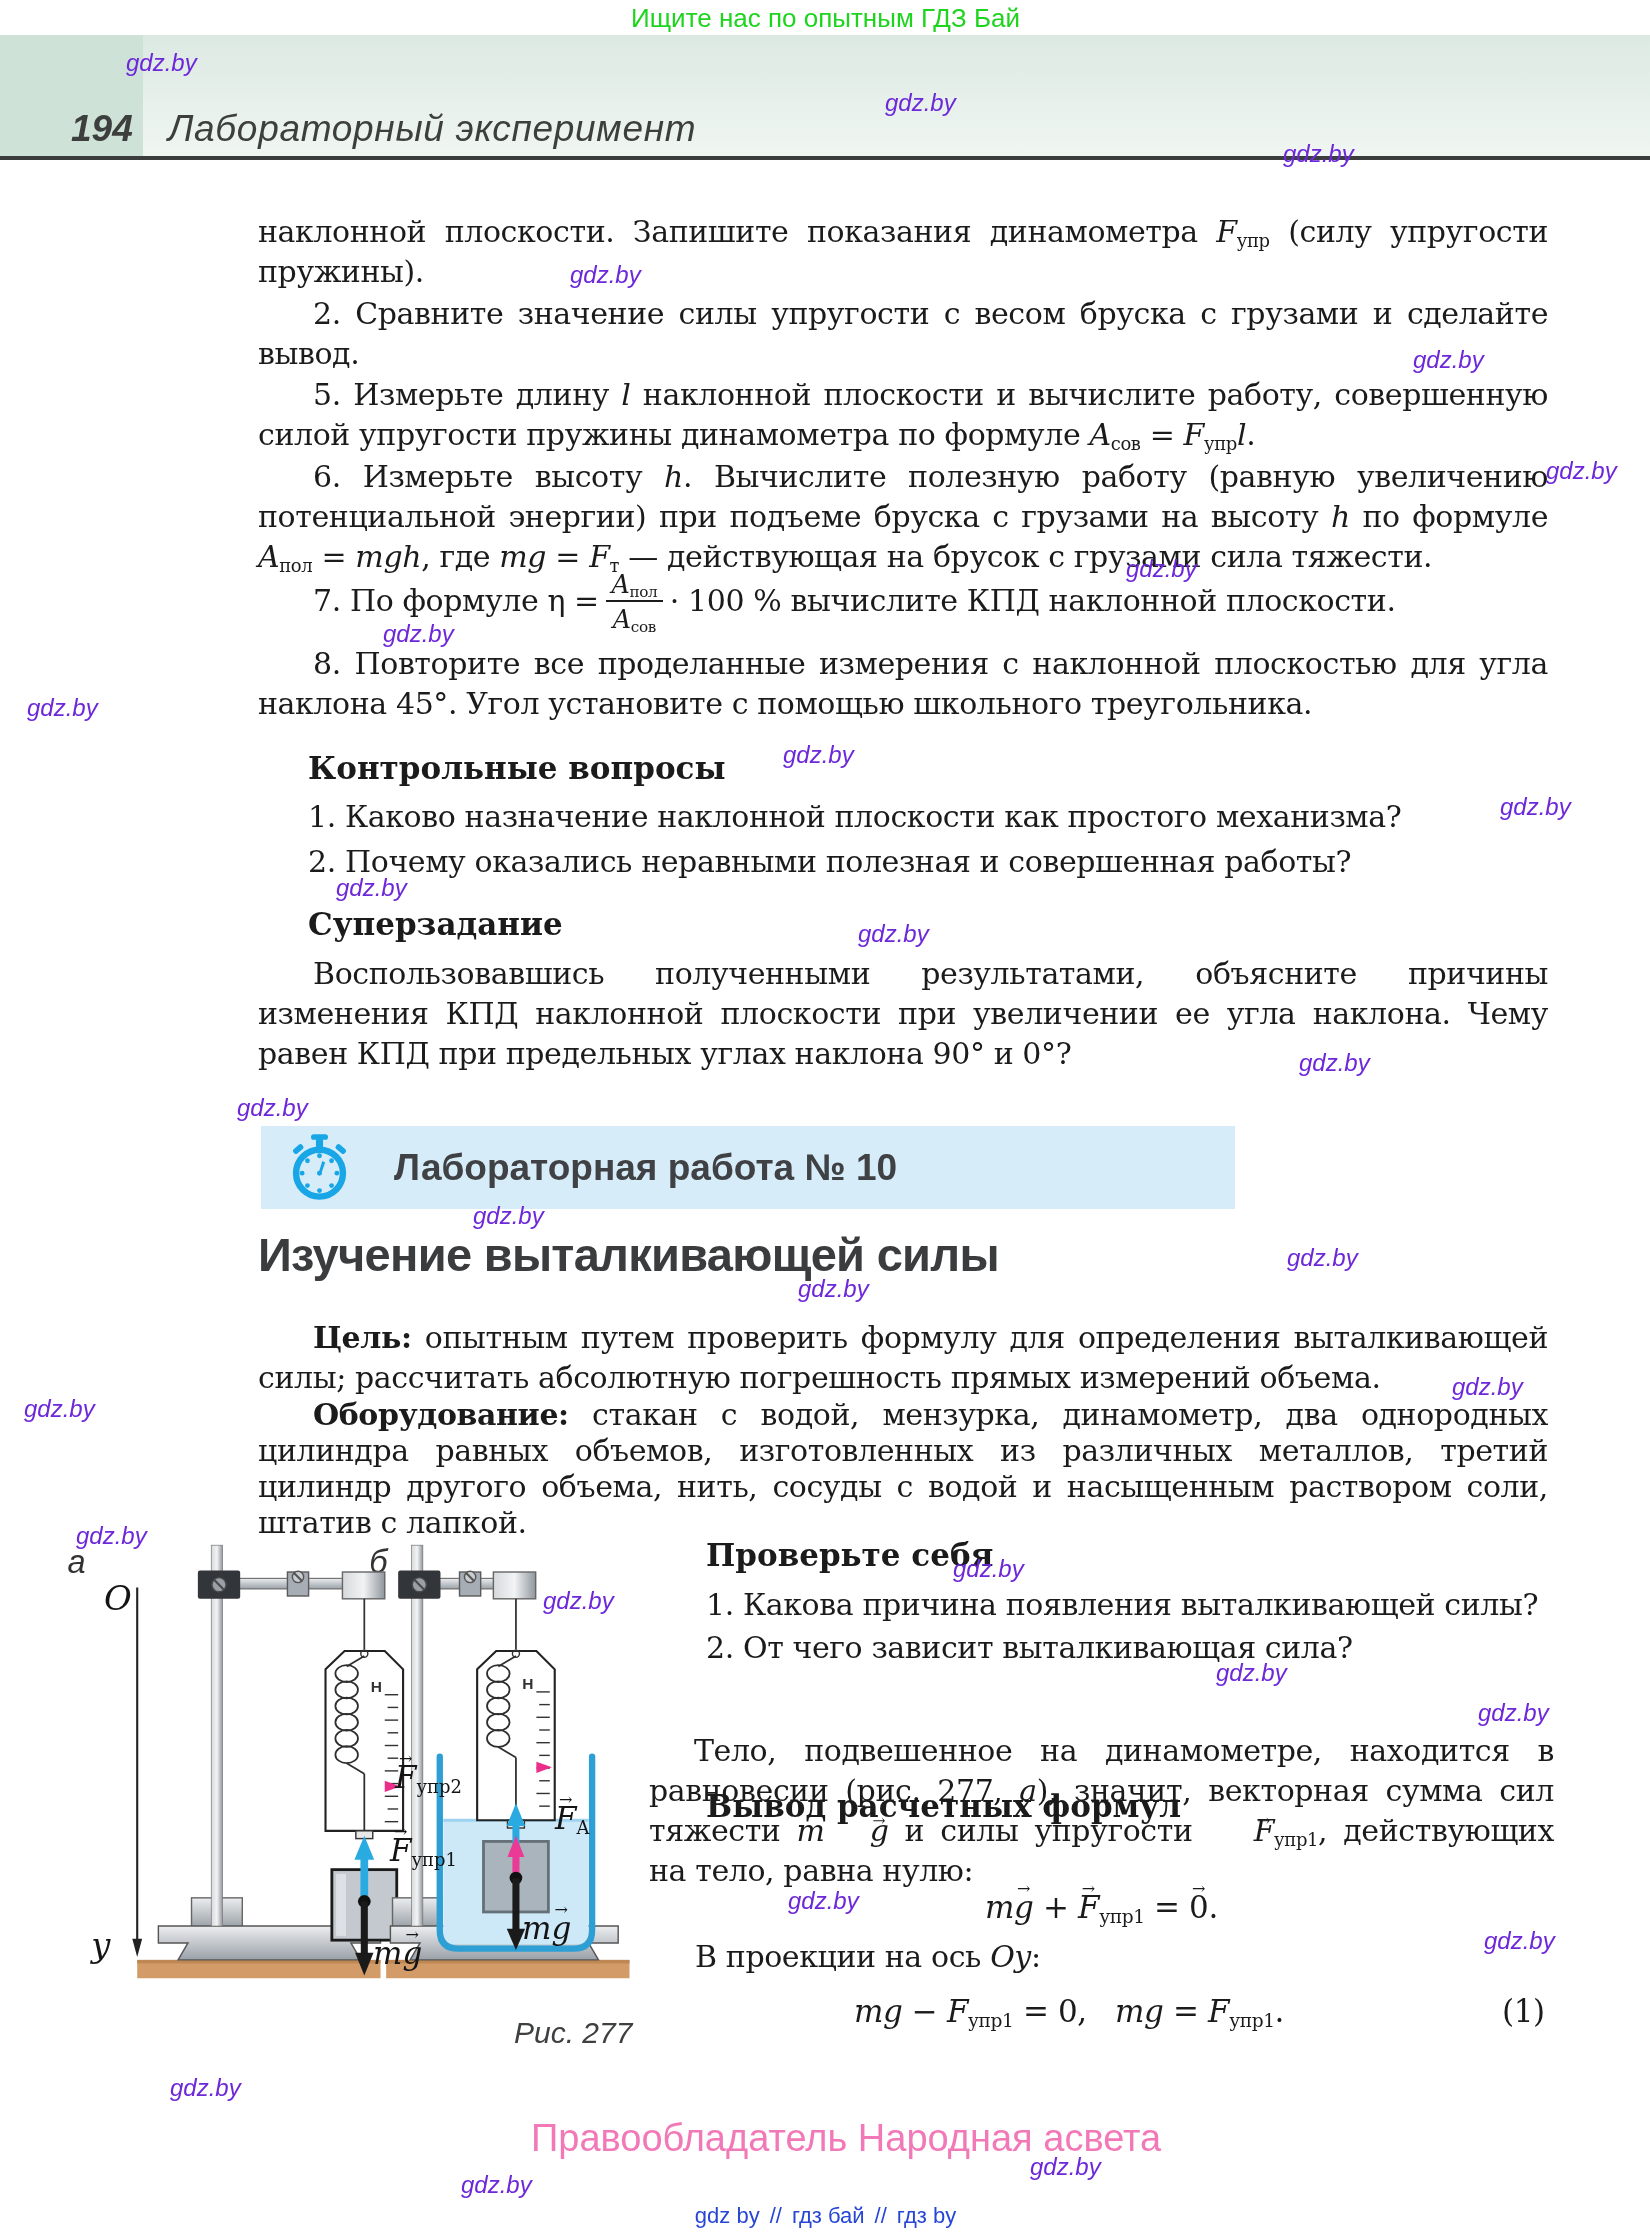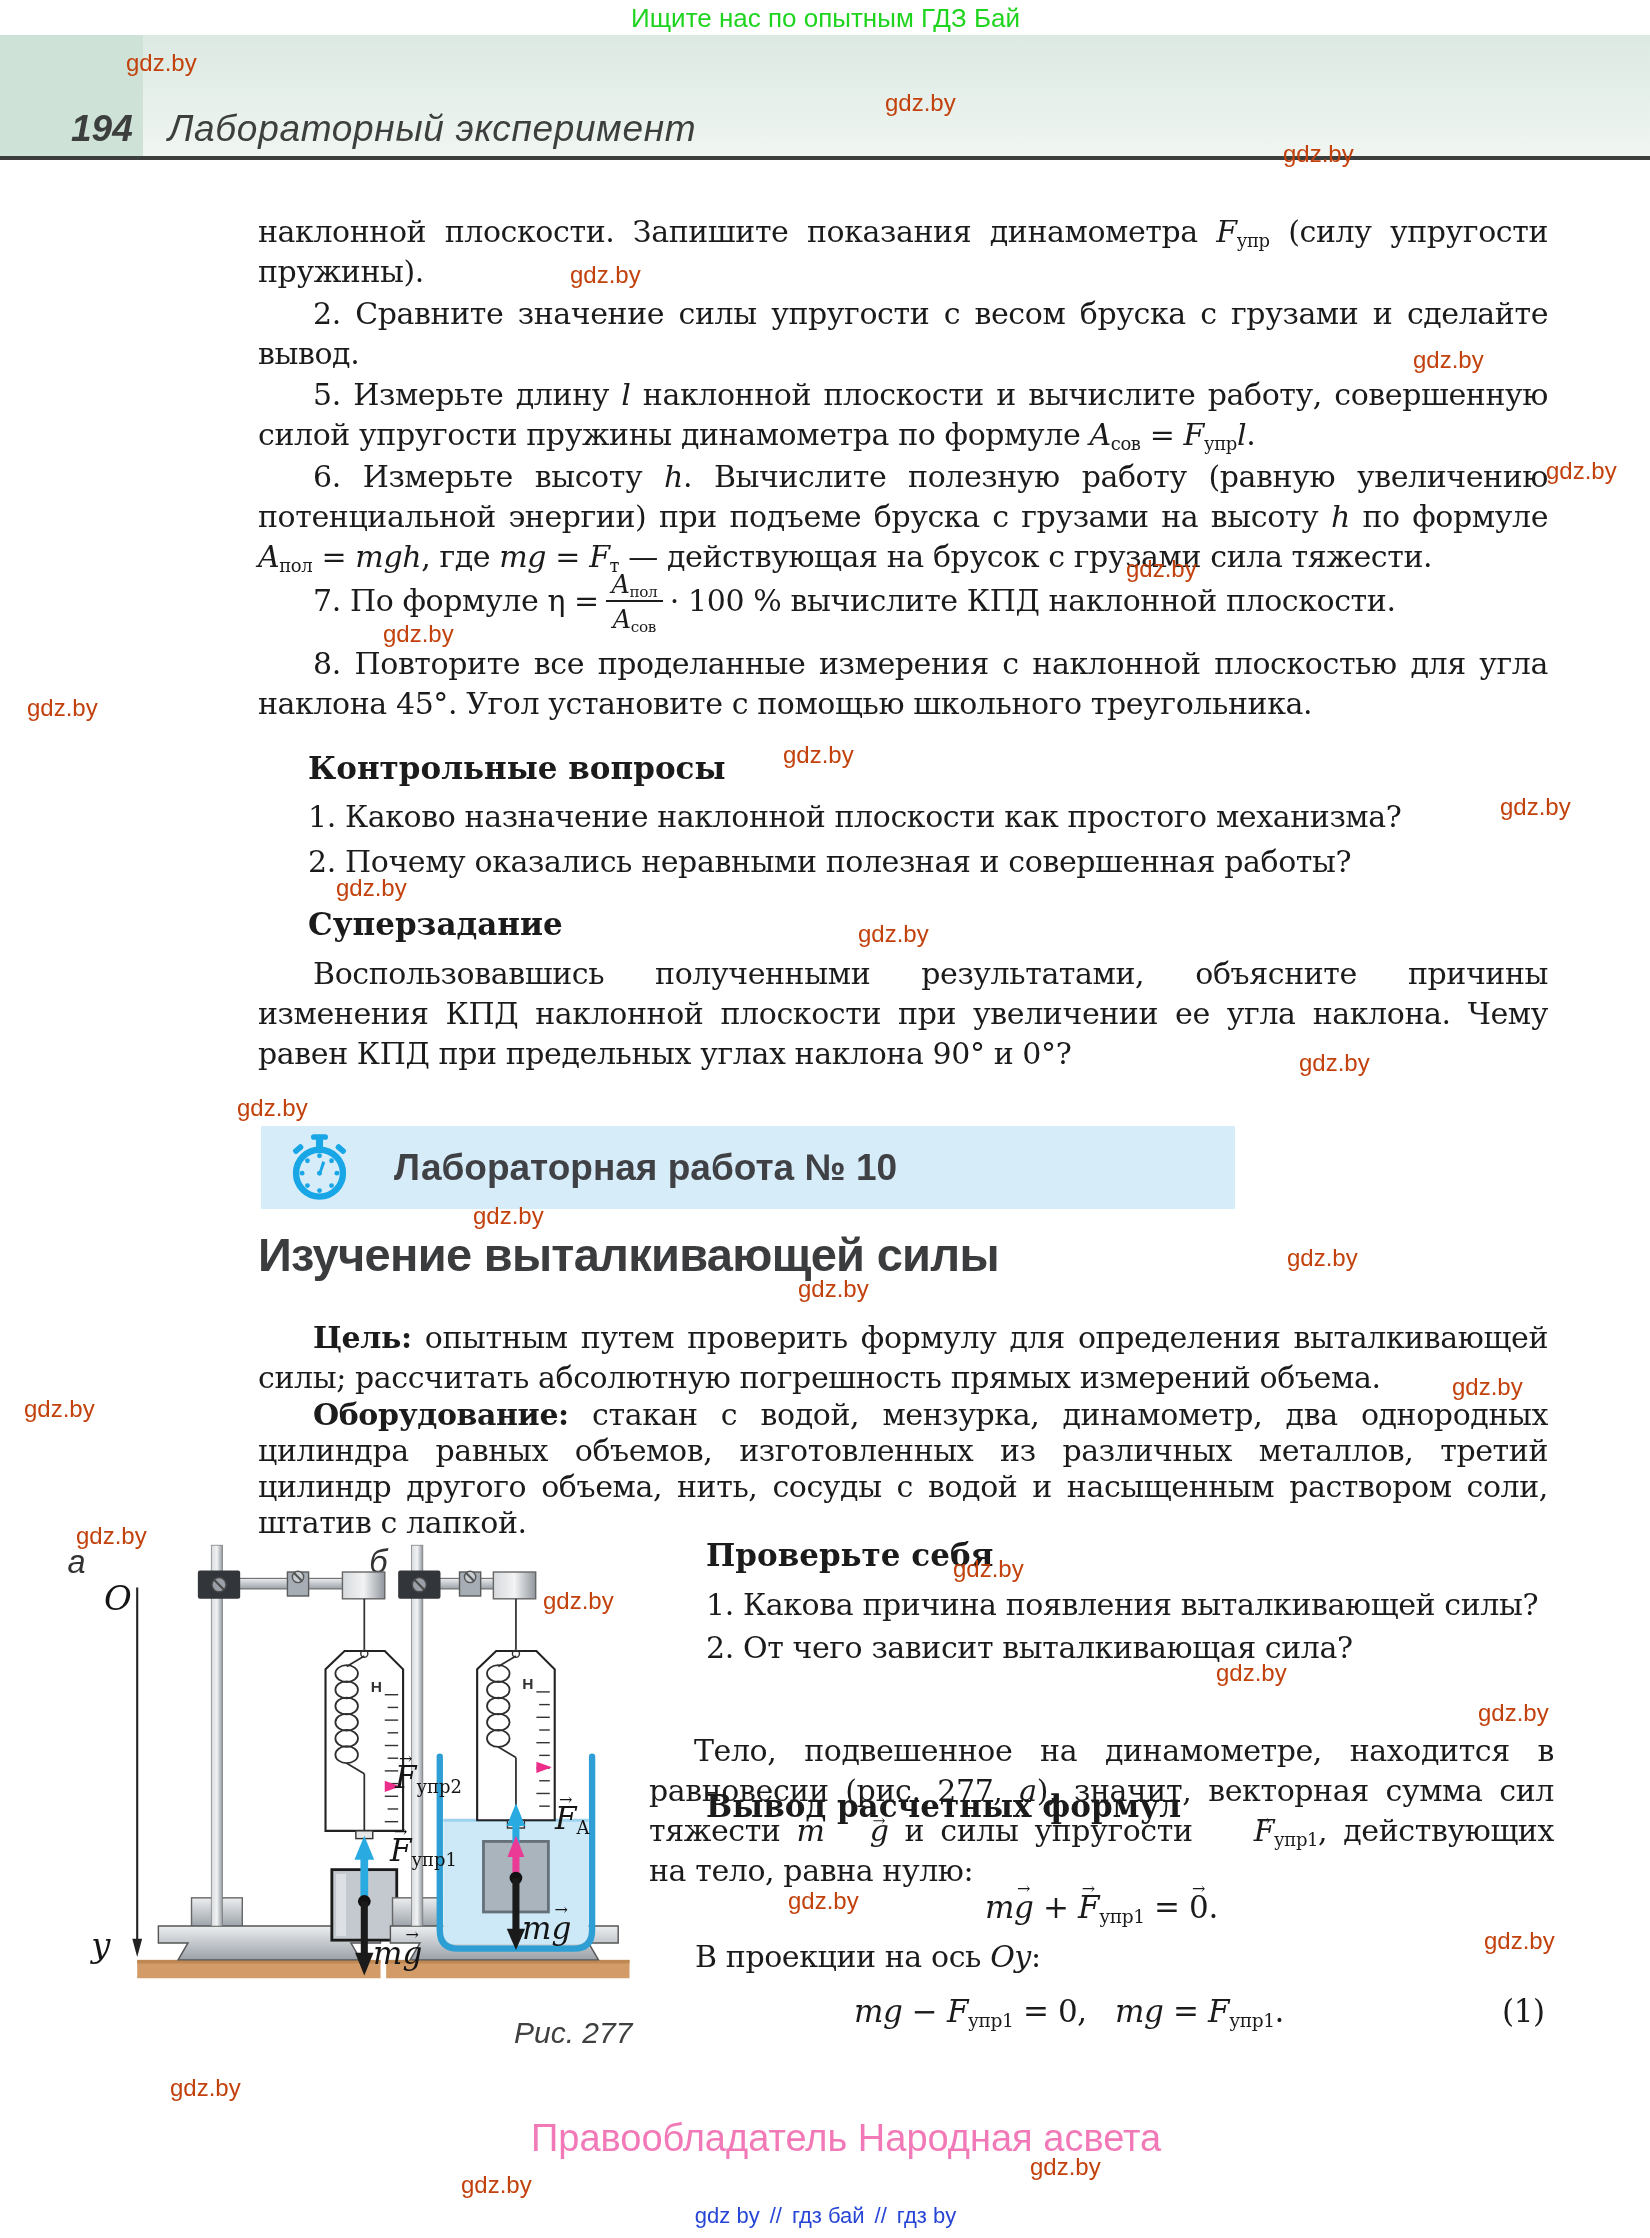--- a/index.html
+++ b/index.html
@@ -14,22 +14,22 @@
   .header{position:absolute;top:35px;left:0;width:1651px;height:121px;
           background:linear-gradient(180deg,#dce9e2 0%,#e7f0eb 55%,#f0f6f2 100%);
           border-bottom:4.2px solid #3b3e3c;}
   .header-left{position:absolute;top:0;left:0;width:143px;height:100%;background:#cfe2d7;}
   .page-number{position:absolute;top:73px;left:71px;font-family:"Liberation Sans",sans-serif;
                font-weight:bold;font-style:italic;font-size:37px;color:#3d3f3e;}
   .header-title{position:absolute;top:73px;left:168px;font-family:"Liberation Sans",sans-serif;
                font-style:italic;font-size:37px;color:#3d3f3e;letter-spacing:0.7px;}
 
   
-  .wm{position:absolute;font-family:"Liberation Sans",sans-serif;font-size:24px;color:#c2410c;
-      white-space:nowrap;z-index:40;}
+  .wm{position:absolute;font-family:"Liberation Sans",sans-serif;font-size:24px;color:#6d28d9;
+      white-space:nowrap;z-index:40;font-style:italic;}
 
   
   .bp{position:absolute;left:258px;width:1290px;font-size:30px;line-height:40px;
       text-align:justify;letter-spacing:-0.4px;margin:0;}
   .ind{text-indent:55px;}
   .bh{position:absolute;left:308px;font-size:31px;font-weight:bold;margin:0;white-space:nowrap;}
   .ql{position:absolute;left:308px;font-size:30px;margin:0;white-space:nowrap;letter-spacing:-0.4px;}
   i{font-family:"DejaVu Serif",serif;}
   sub{font-style:normal;font-size:0.6em;vertical-align:-0.28em;line-height:0;}
   .v{position:relative;display:inline-block;}

